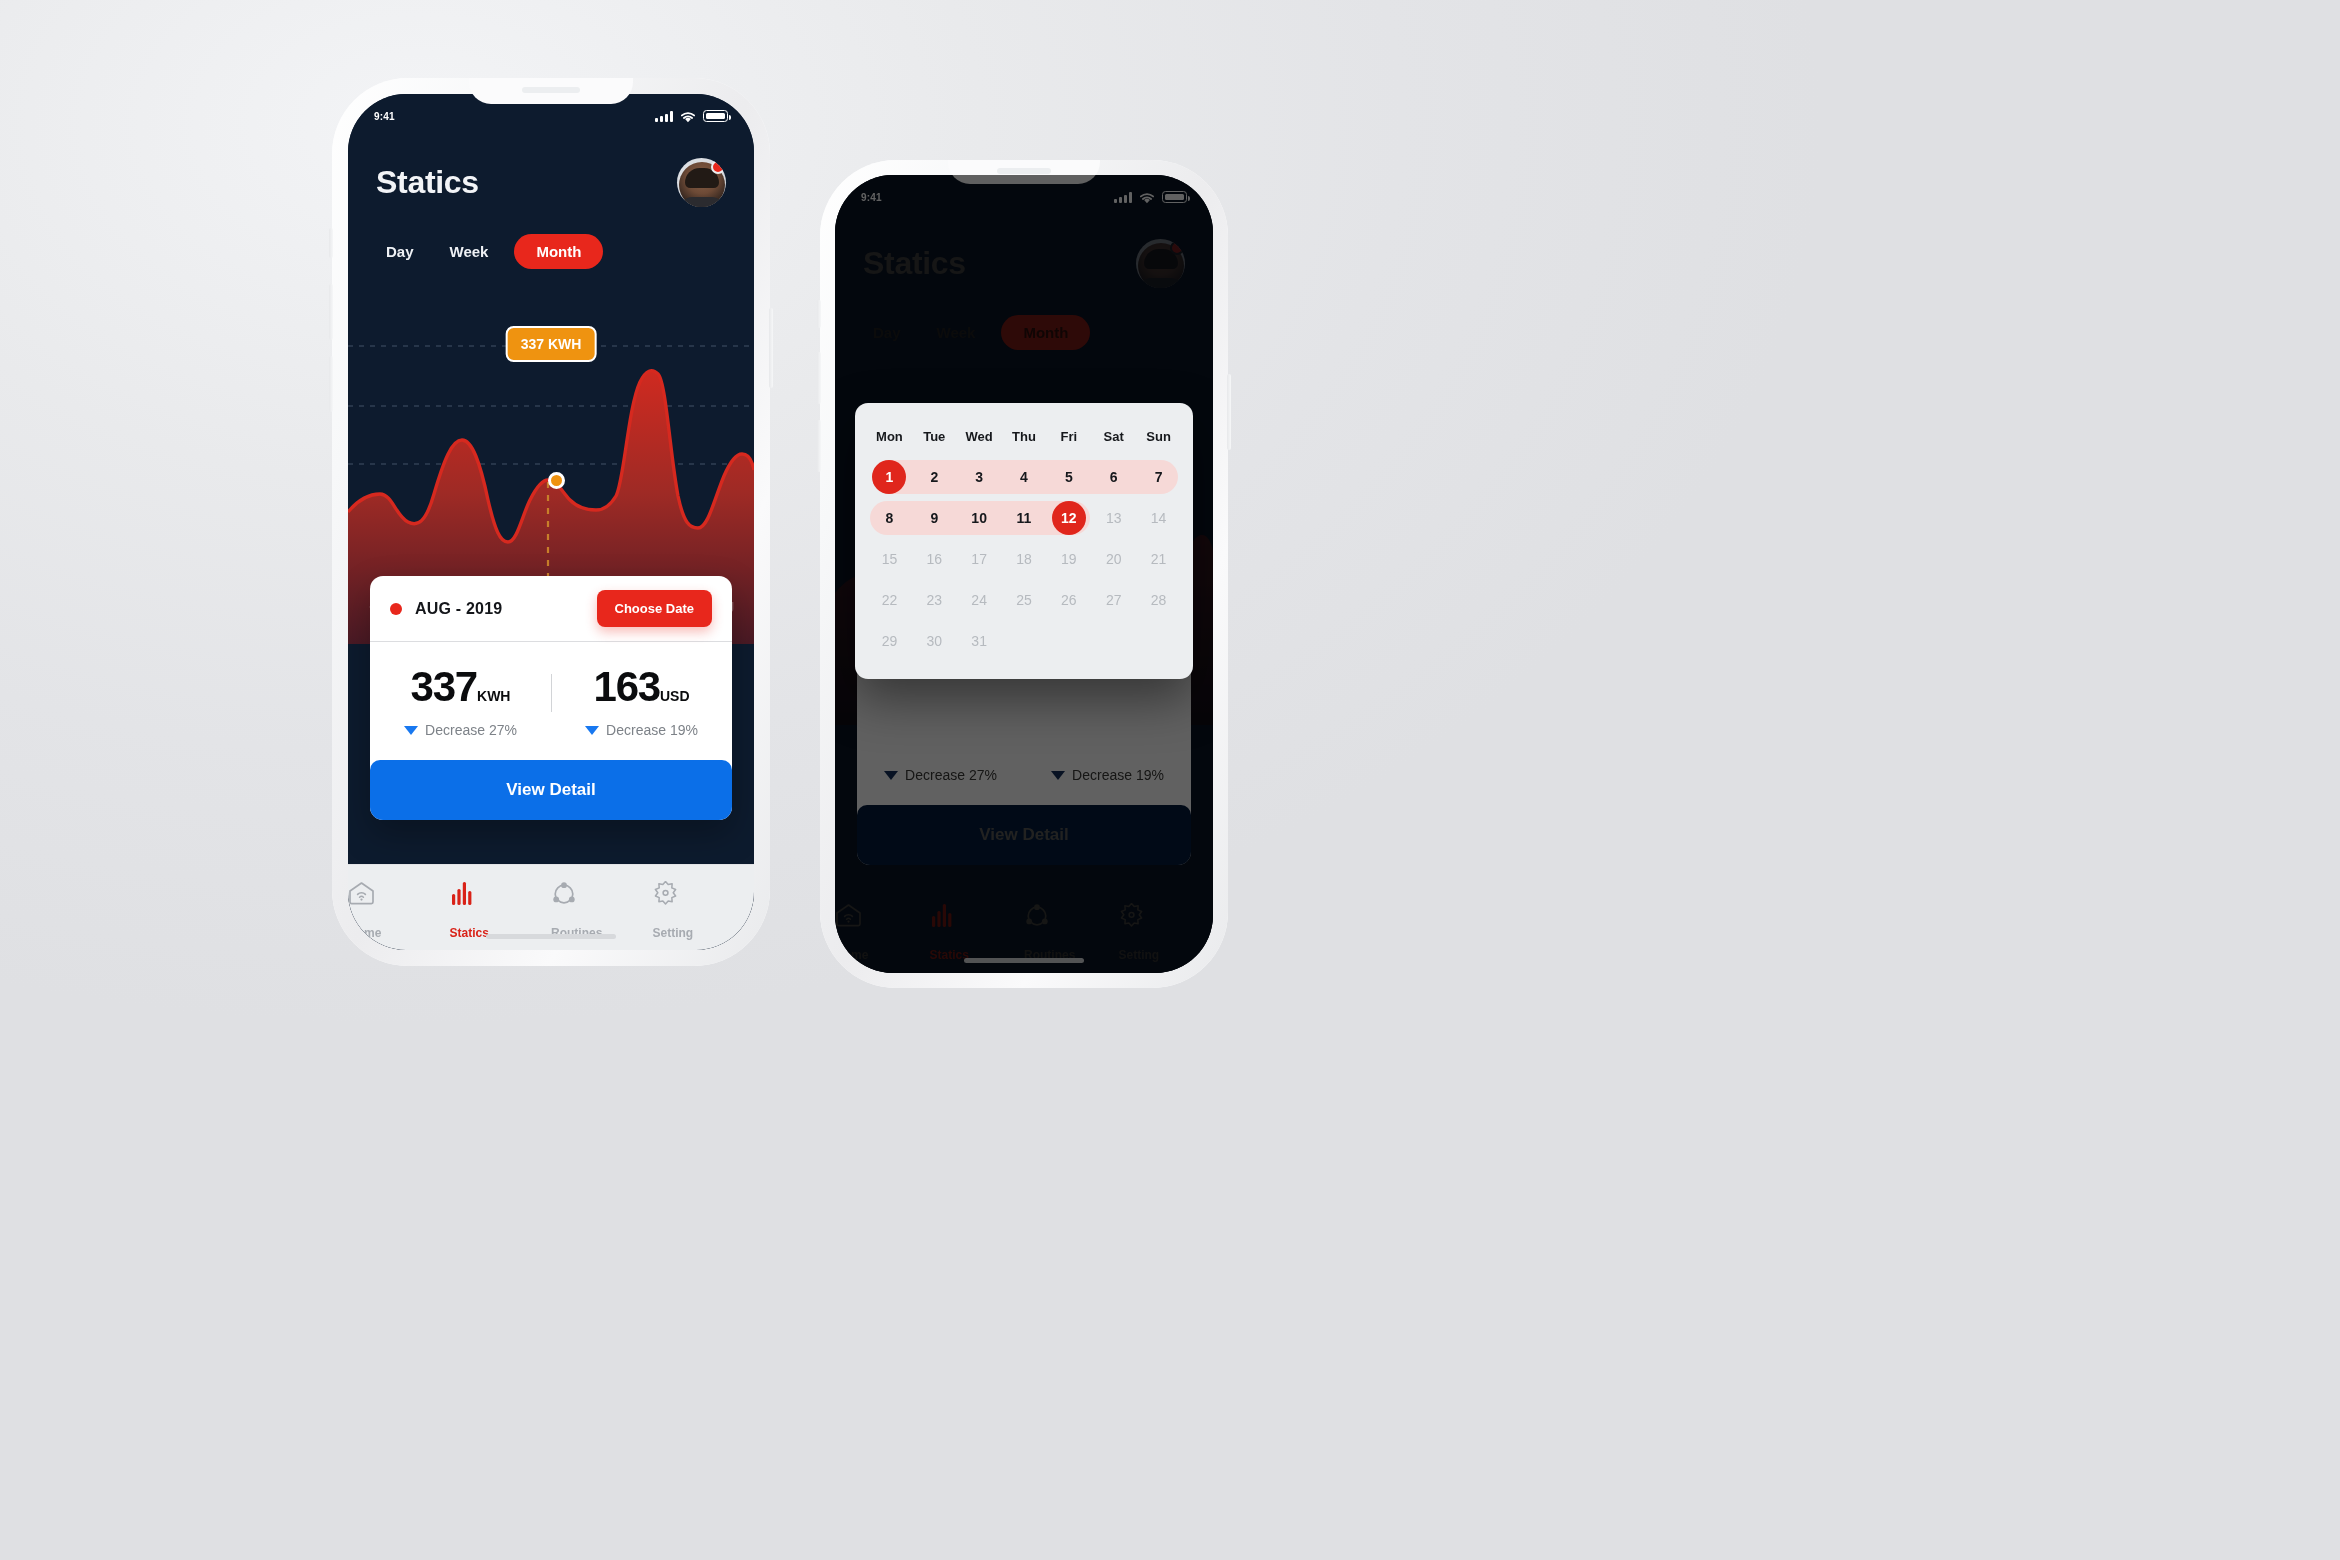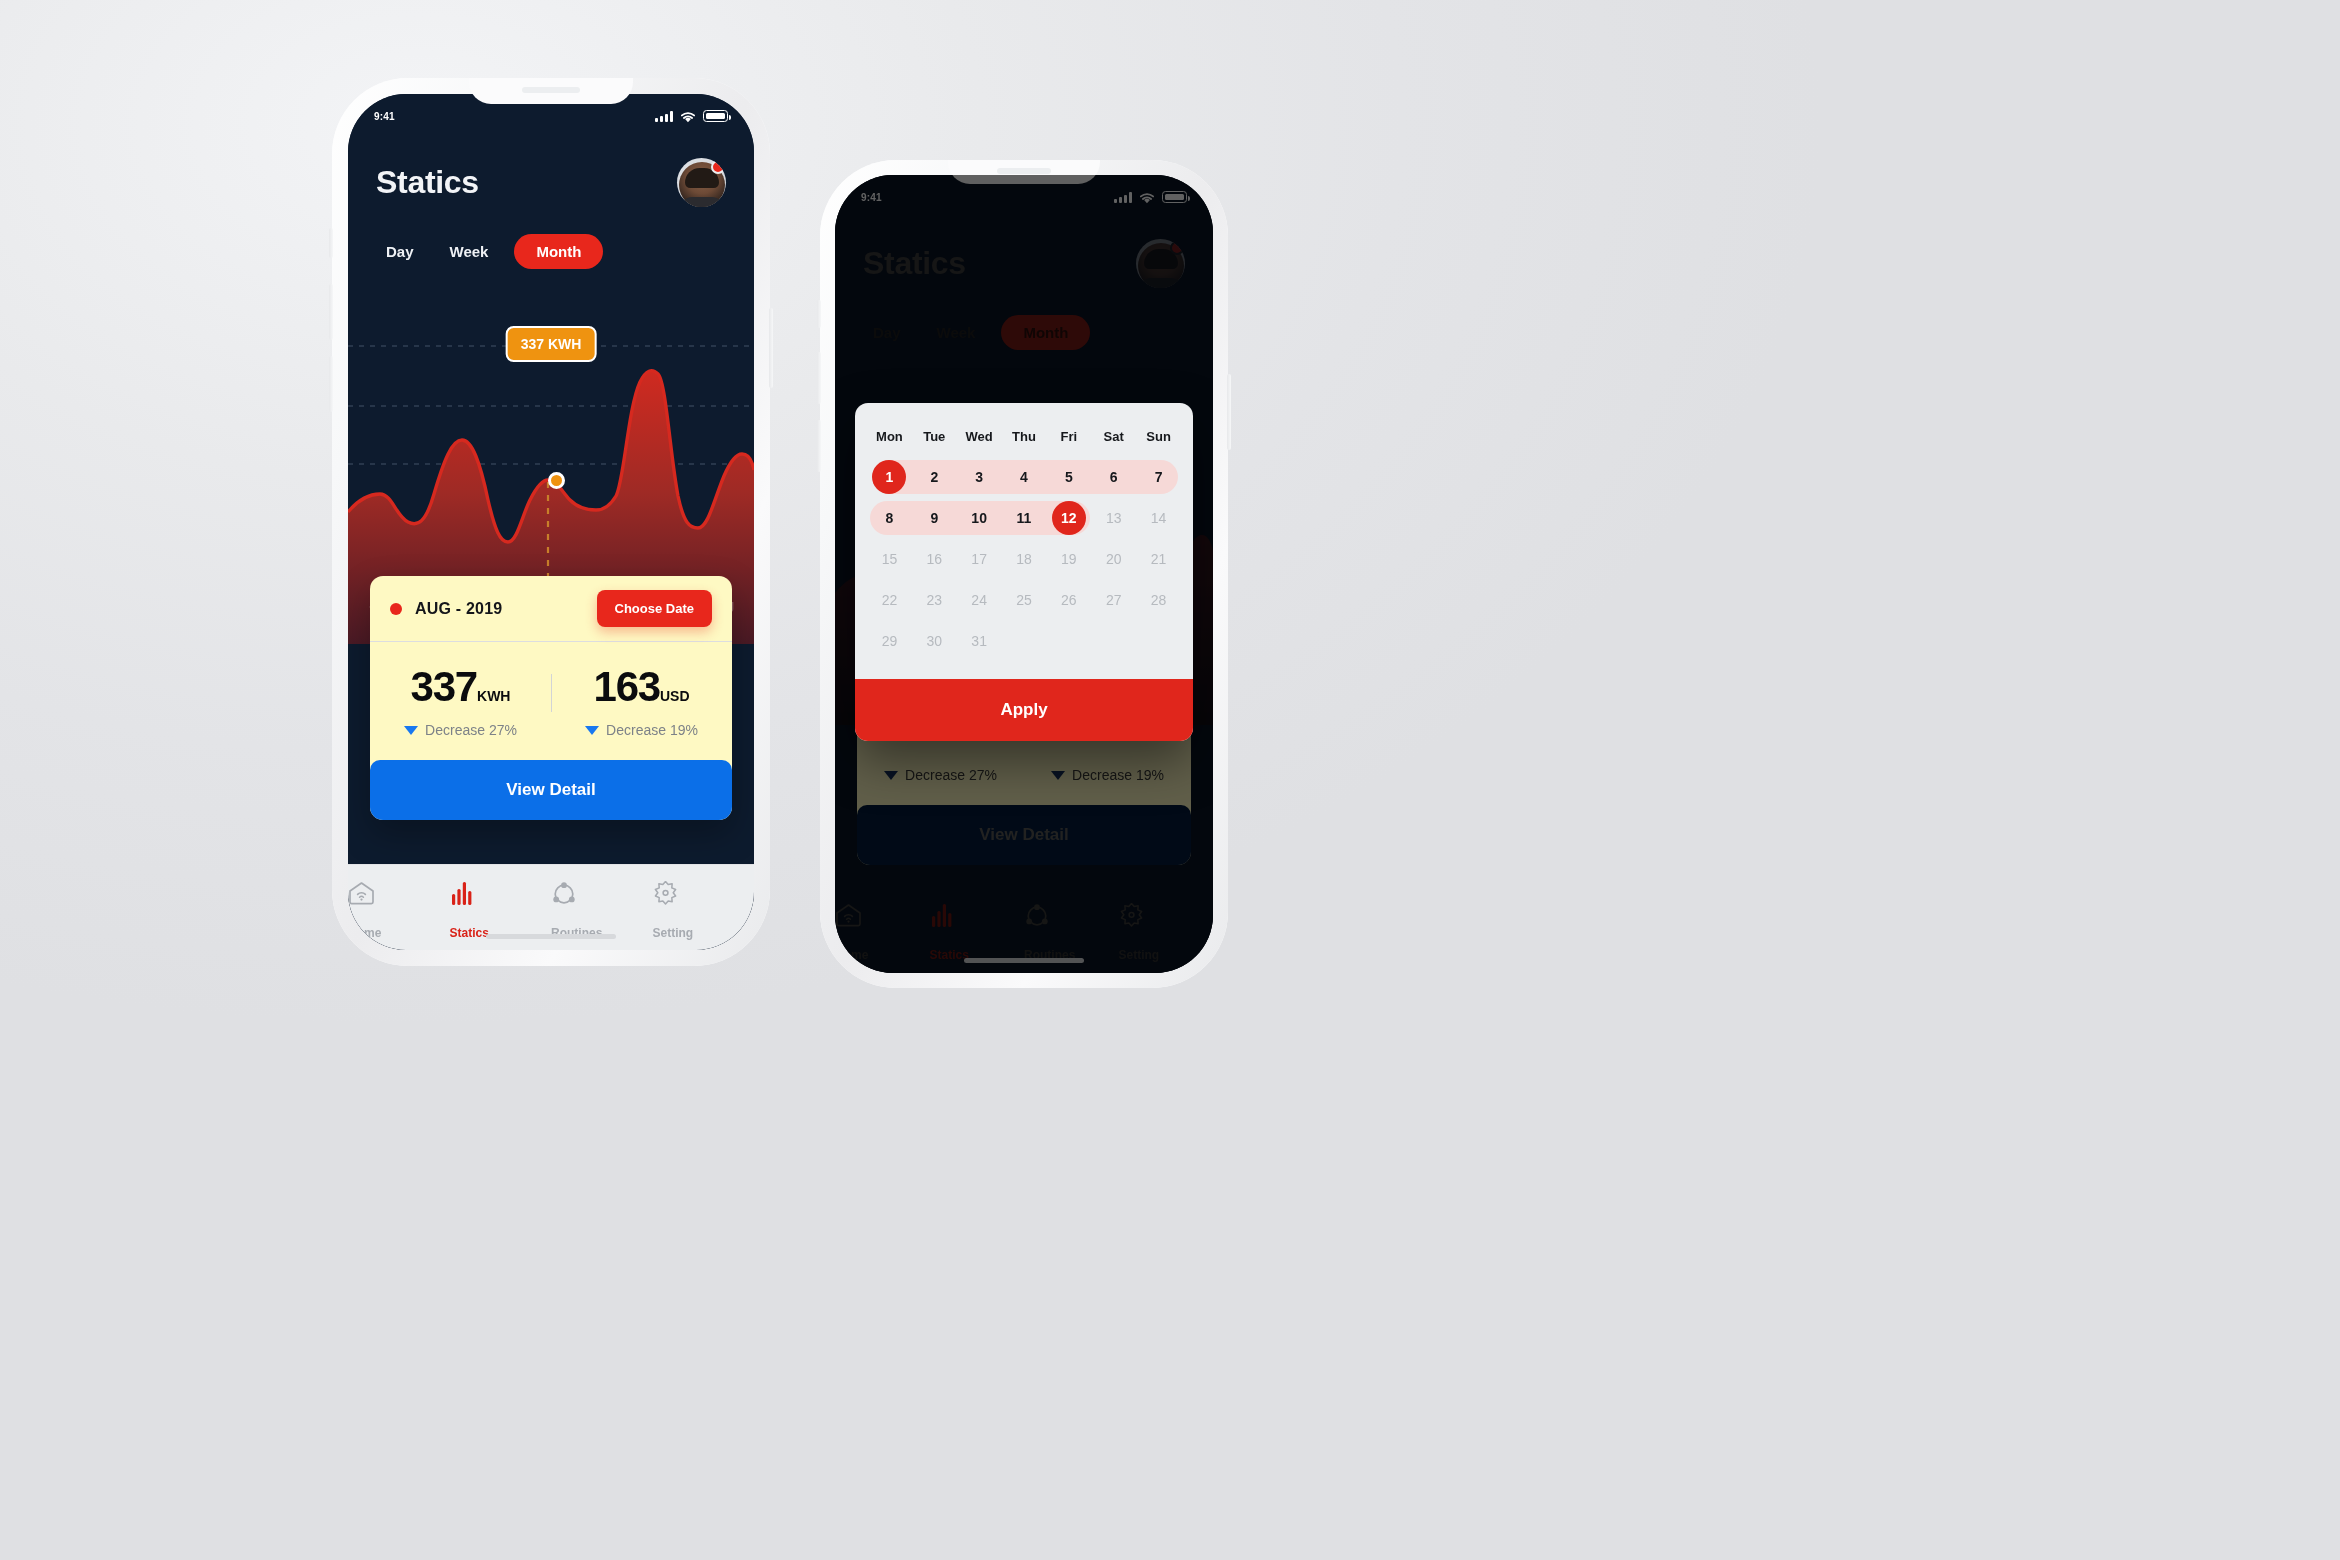--- a/index.html
+++ b/index.html
@@ -95,21 +95,21 @@
   .month-row{ position:absolute; left:0; right:0; bottom:32px; display:flex; z-index:10; padding:0 8px;}
   .month{ flex:1; text-align:center; font-size:13px; color:rgba(255,255,255,.28); font-weight:600; }
   .month.active{ color:#ffffff; font-weight:bold; }
   .tip{ position:absolute; z-index:14; background:#ef9310; color:#fff; font-size:14px; font-weight:bold;
     padding:8px 13px; border-radius:8px; border:2.5px solid #fff; white-space:nowrap; }
   .tip-dot{ position:absolute; z-index:14; width:17px; height:17px; border-radius:50%;
     background:#ef9310; border:3px solid #fff; }
 
   
   .card{ position:absolute; left:22px; right:22px; top:482px; border-radius:13px; overflow:hidden;
-    background:#fef9c3; box-shadow:0 14px 34px rgba(0,0,0,.28); z-index:16; }
+    background:#ffffff; box-shadow:0 14px 34px rgba(0,0,0,.28); z-index:16; }
   #phone2 .card{ box-shadow:none; }
   .card-head{ height:66px; display:flex; align-items:center; justify-content:space-between;
     padding:0 20px; border-bottom:1px solid #dcdde0; }
   .card-head-left{ display:flex; align-items:center; gap:13px; }
   .dot-red{ width:12px; height:12px; border-radius:50%; background:#e8271c; }
   .period{ font-size:16px; font-weight:bold; color:#14161a; letter-spacing:.2px; }
   .choose{ background:#e8271c; color:#fff; border:none; font-size:13px; font-weight:bold;
     padding:11px 18px; border-radius:8px; font-family:inherit; box-shadow:0 5px 12px rgba(232,39,28,.3); }
   .metrics{ display:flex; padding:24px 0 22px; }
   .metric{ flex:1; text-align:center; position:relative; }
@@ -534,21 +534,20 @@
           <div class="cal-row">
             <div class="cal-cell muted">29</div>
             <div class="cal-cell muted">30</div>
             <div class="cal-cell muted">31</div>
             <div class="cal-cell"></div>
             <div class="cal-cell"></div>
             <div class="cal-cell"></div>
             <div class="cal-cell"></div>
           </div>
         </div>
-        <button class="apply">Apply</button>
       </div>
 
     </div>
     <div class="home-ind"></div>
   </div>
   <div class="notch">
     <div class="speaker"></div>
   </div>
 </div>
 

